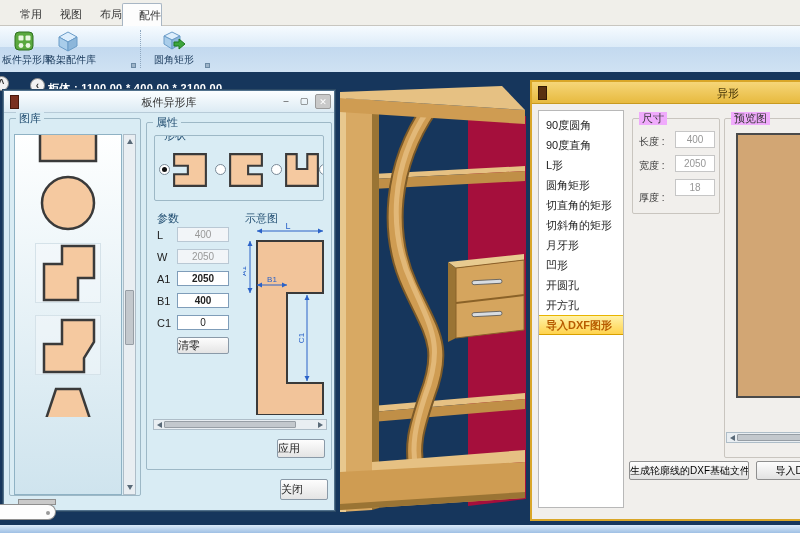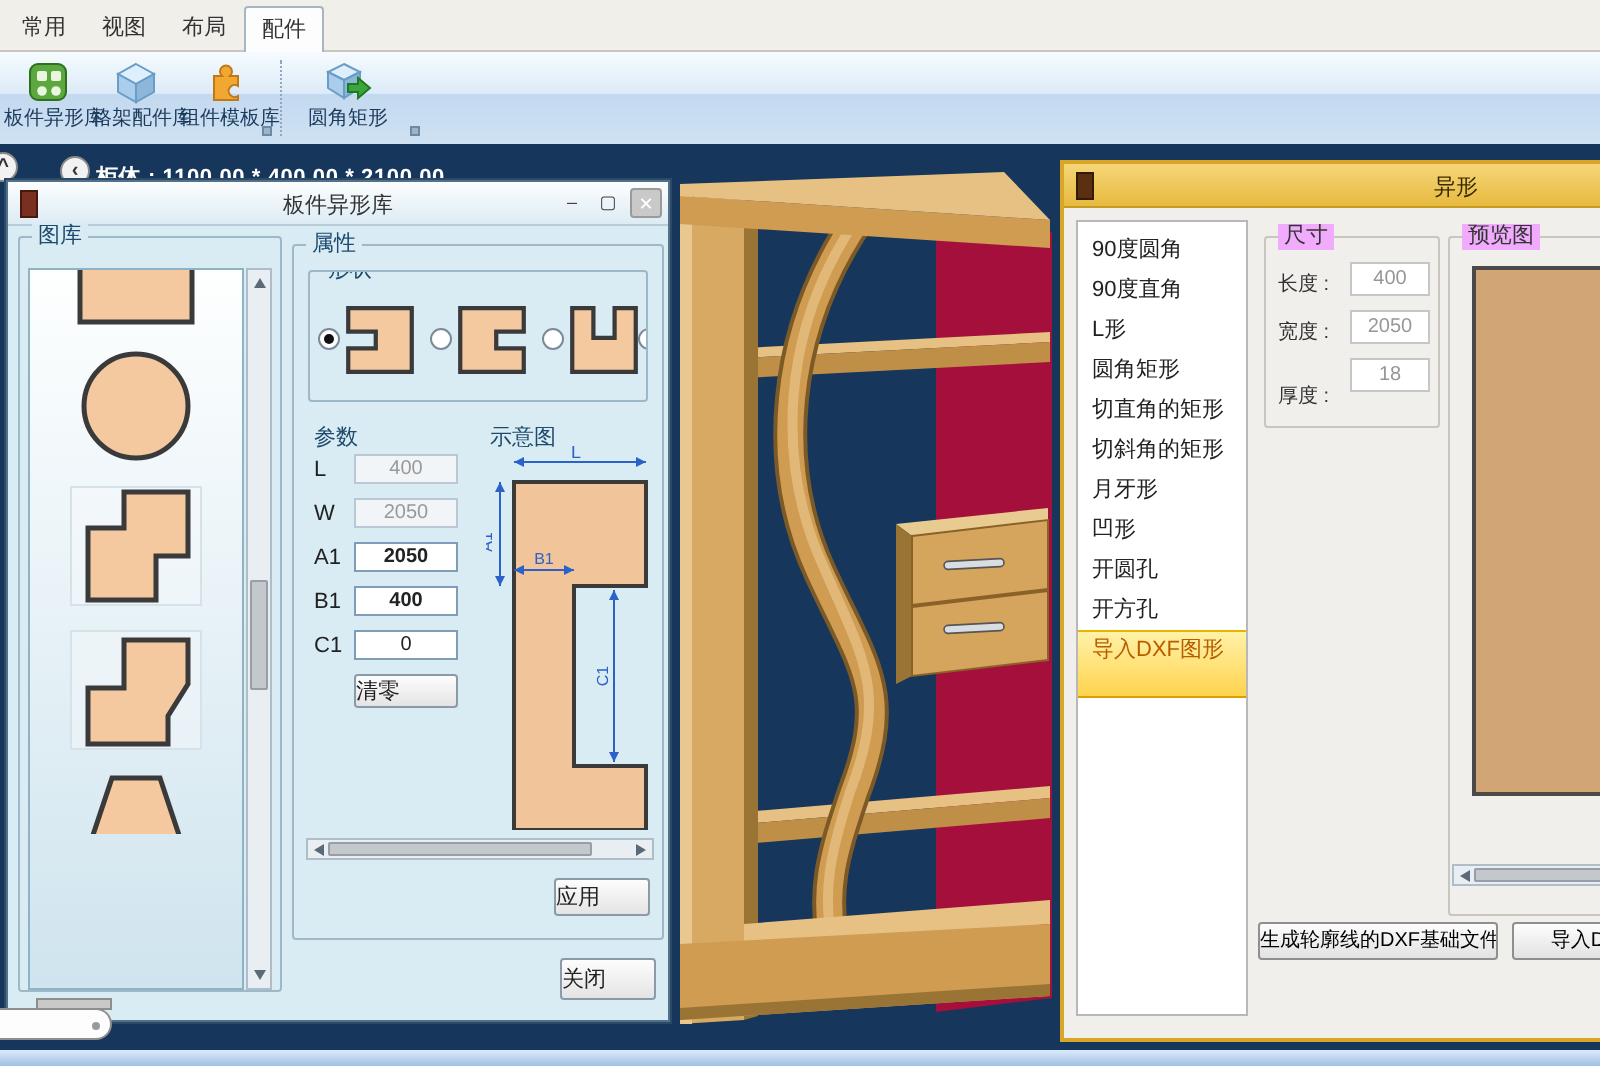--- a/index.html
+++ b/index.html
@@ -4,21 +4,21 @@
 <style>
   * { margin:0; padding:0; box-sizing:border-box; }
   html,body { width:800px; height:533px; }
   #app {
     position:relative; width:800px; height:533px; overflow:hidden;
     font-family:"Liberation Sans","DejaVu Sans",sans-serif; font-size:11px; color:#222;
     background:#16365c;
   }
   
   .tabrow { position:absolute; left:0; top:0; width:800px; height:26px; background:#f0efea; border-bottom:1px solid #c8c6c0; }
-  .tab { position:absolute; top:3px; height:23px; width:40px; text-align:center; line-height:22px; color:#333; cursor:default; }
+  .tab { position:absolute; top:3px; height:23px; width:40px; text-align:right; line-height:22px; color:#333; cursor:default; }
   .tab.active { background:#fdfdfd; border:1px solid #a8b6c4; border-bottom:none; border-radius:2px 2px 0 0; }
   .toolbar { position:absolute; left:0; top:26px; width:800px; height:48px;
     background:linear-gradient(#f6fbff, #dcebf8 45%, #c3d9ef 46%, #cfe2f3); border-bottom:2px solid #16365c; }
   .tool { position:absolute; top:2px; height:44px; text-align:center; }
   .tool .ticon { display:block; margin:1px auto 0; width:24px; height:24px; }
   .tool .tlabel { display:block; font-size:10px; color:#1a3a5c; line-height:14px; white-space:nowrap; }
   .tb-sep { position:absolute; top:4px; left:140px; width:1px; height:38px; border-left:1px dotted #8fa8c0; }
   .launcher { position:absolute; width:5px; height:5px; background:#9eb4c8; border:1px solid #6c8aa4; }
   
   .workspace { position:absolute; left:0; top:74px; width:800px; height:451px; background:#16365c; }
@@ -53,21 +53,21 @@
   .radio { position:absolute; width:11px; height:11px; border-radius:50%; background:#fff; border:1px solid #7a8a98; }
   .radio.sel::after { content:""; position:absolute; left:2px; top:2px; width:5px; height:5px; border-radius:50%; background:#111; }
   .plabel { position:absolute; font-size:11px; color:#1d4a6e; }
   .prm-name { position:absolute; left:10px; font-size:11px; color:#222; }
   
   .dlg-right { position:absolute; left:530px; top:6px; width:280px; height:441px; background:#f1efec; border:2px solid #d9a628; }
   .dlg-right .titlebar { position:absolute; left:0; top:0; right:0; height:22px; background:linear-gradient(#f6d679,#e7ba3f); border-bottom:1px solid #c89a20; }
   .dlg-right .rtitle { position:absolute; left:185px; top:4px; font-size:11px; color:#3a2a00; }
   .rlist { position:absolute; left:6px; top:28px; width:86px; height:398px; background:#fff; border:1px solid #b8b8b8; overflow:hidden; }
   .ritem { height:20px; line-height:20px; padding-left:7px; font-size:11px; color:#222; white-space:nowrap; cursor:default; }
-  .ritem.sel { background:linear-gradient(#fff2a8,#ffd34e); border-top:1px solid #e8b400; border-bottom:1px solid #d8a000; color:#b85c00; height:34px; line-height:18px; }
+  .ritem.sel { background:linear-gradient(#fff2a8,#ffd34e); border-top:1px solid #e8b400; border-bottom:1px solid #d8a000; color:#b85c00; height:20px; line-height:18px;font-weight:bold; }
   .rgroup { position:absolute; border:1px solid #c9c5bf; border-radius:2px; }
   .rgroup > .glabel2 { position:absolute; top:-7px; left:6px; padding:0 3px; font-size:11px; color:#333; background:#f0abfc; line-height:13px; }
   .rfield-label { position:absolute; left:6px; font-size:10px; color:#333; }
   input.rfld { position:absolute; left:42px; width:40px; height:17px; border:1px solid #c6c6c6; background:#fff; color:#979797; font-size:10px; text-align:center; font-family:inherit; }
   .preview-rect { position:absolute; left:11px; top:14px; width:140px; height:265px; background:#d2a674; border:2px solid #4a4a4a; }
   .rbtn { position:absolute; top:379px; height:19px; background:linear-gradient(#fdfdfd,#e2e2e2); border:1px solid #8f8f8f; border-radius:2px; font-size:10px; text-align:center; line-height:17px; white-space:nowrap; overflow:hidden; }
 </style>
 </head>
 <body>
 
@@ -91,26 +91,20 @@
       </svg>
       <span class="tlabel">板件异形库</span>
     </div>
     <div class="tool" style="left:46px;width:44px">
       <svg class="ticon" viewBox="0 0 24 24">
         <polygon points="12,3 21,8 12,13 3,8" fill="#ddeefc" stroke="#6a9cc8"></polygon>
         <polygon points="3,8 12,13 12,22 3,17" fill="#a9cdea" stroke="#6a9cc8"></polygon>
         <polygon points="21,8 12,13 12,22 21,17" fill="#8cb6da" stroke="#6a9cc8"></polygon>
       </svg>
       <span class="tlabel">格架配件库</span>
-    </div>
-    <div class="tool" style="left:90px;width:46px">
-      <svg class="ticon" viewBox="0 0 24 24">
-        <path d="M6,9 h4 a3,3 0 1,1 4,0 h4 v5 a3,3 0 1,0 0,5 v2 h-12 z" fill="#f0a830" stroke="#c07818"></path>
-      </svg>
-      <span class="tlabel">组件模板库</span>
     </div>
     <div class="tb-sep"></div>
     <div class="tool" style="left:146px;width:56px">
       <svg class="ticon" viewBox="0 0 24 24">
         <polygon points="10,3 18,7 10,11 2,7" fill="#ddeefc" stroke="#6a9cc8"></polygon>
         <polygon points="2,7 10,11 10,20 2,15" fill="#a9cdea" stroke="#6a9cc8"></polygon>
         <polygon points="18,7 10,11 10,20 18,15" fill="#8cb6da" stroke="#6a9cc8"></polygon>
         <polygon points="12,13 17,13 17,10 23,15 17,20 17,17 12,17" fill="#3da53d" stroke="#1e7a1e"></polygon>
       </svg>
       <span class="tlabel">圆角矩形</span>

